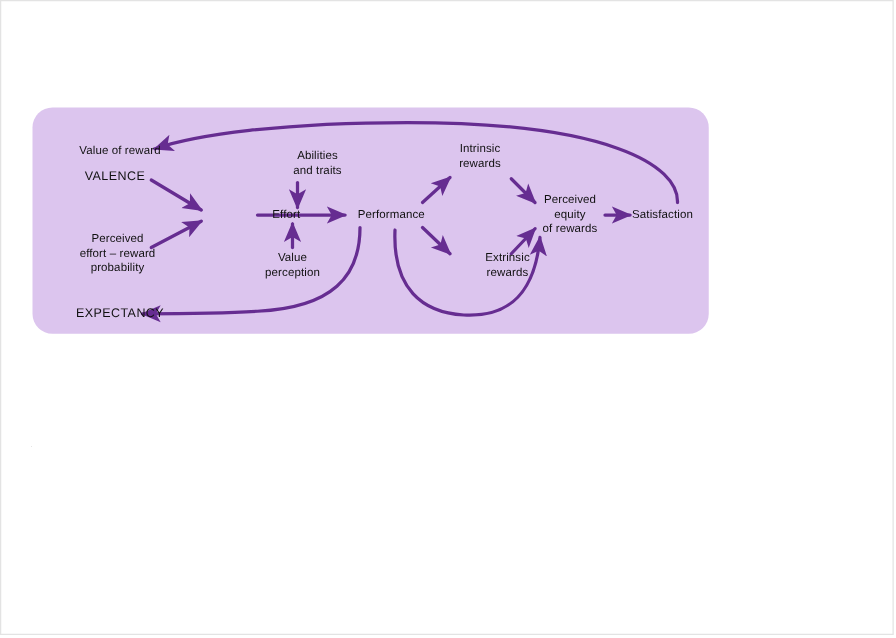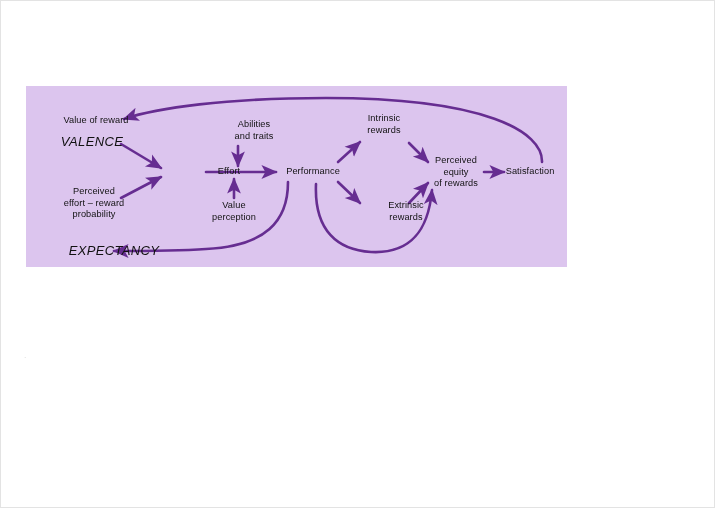--- a/index.html
+++ b/index.html
@@ -21,20 +21,21 @@
     border: 1px solid #e3e3e3;
     box-sizing: border-box;
   }
   #diagram-panel {
     position: absolute;
     left: 25px;
     top: 85px;
     width: 541px;
     height: 181px;
     background: #dcc5ee;
+    border-radius: 16px;
   }
   #diagram-svg {
     position: absolute;
     left: 0;
     top: 0;
     width: 541px;
     height: 181px;
   }
   .node {
     position: absolute;
@@ -42,23 +43,22 @@
     font-family: "Liberation Sans", sans-serif;
     font-size: 9.2px;
     line-height: 11.6px;
     text-align: center;
     white-space: pre-line;
     letter-spacing: 0.1px;
     transform: translate(-50%, -50%);
     pointer-events: none;
   }
   .node.cap {
-    font-size: 13px;
+    font-size: 10px;
     letter-spacing: 0.35px;
-    font-style: italic;
   }
   #stray-mark {
     position: absolute;
     left: 23px;
     top: 355px;
     width: 4px;
     height: 4px;
     color: #d8d8d8;
     font-size: 7px;
     line-height: 4px;
@@ -110,21 +110,21 @@
     </svg>
 
     <div class="node" style="left:70px; top:35px;">Value of reward</div>
 
     <div class="node cap" style="left:66px; top:56px;">VALENCE</div>
 
     <div class="node" style="left:68px; top:117px;">Perceived
 effort – reward
 probability</div>
 
-    <div class="node cap" style="left:88px; top:165px;">EXPECTANCY</div>
+    <div class="node cap" style="left:70px; top:165px;">EXPECTANCY</div>
 
     <div class="node" style="left:157px; top:86px;margin-left:46px;">Effort</div>
 
     <div class="node" style="left:212px; top:45px;margin-left:16px;">Abilities
 and traits</div>
 
     <div class="node" style="left:208px; top:126px;">Value
 perception</div>
 
     <div class="node" style="left:287px; top:86px;">Performance</div>

